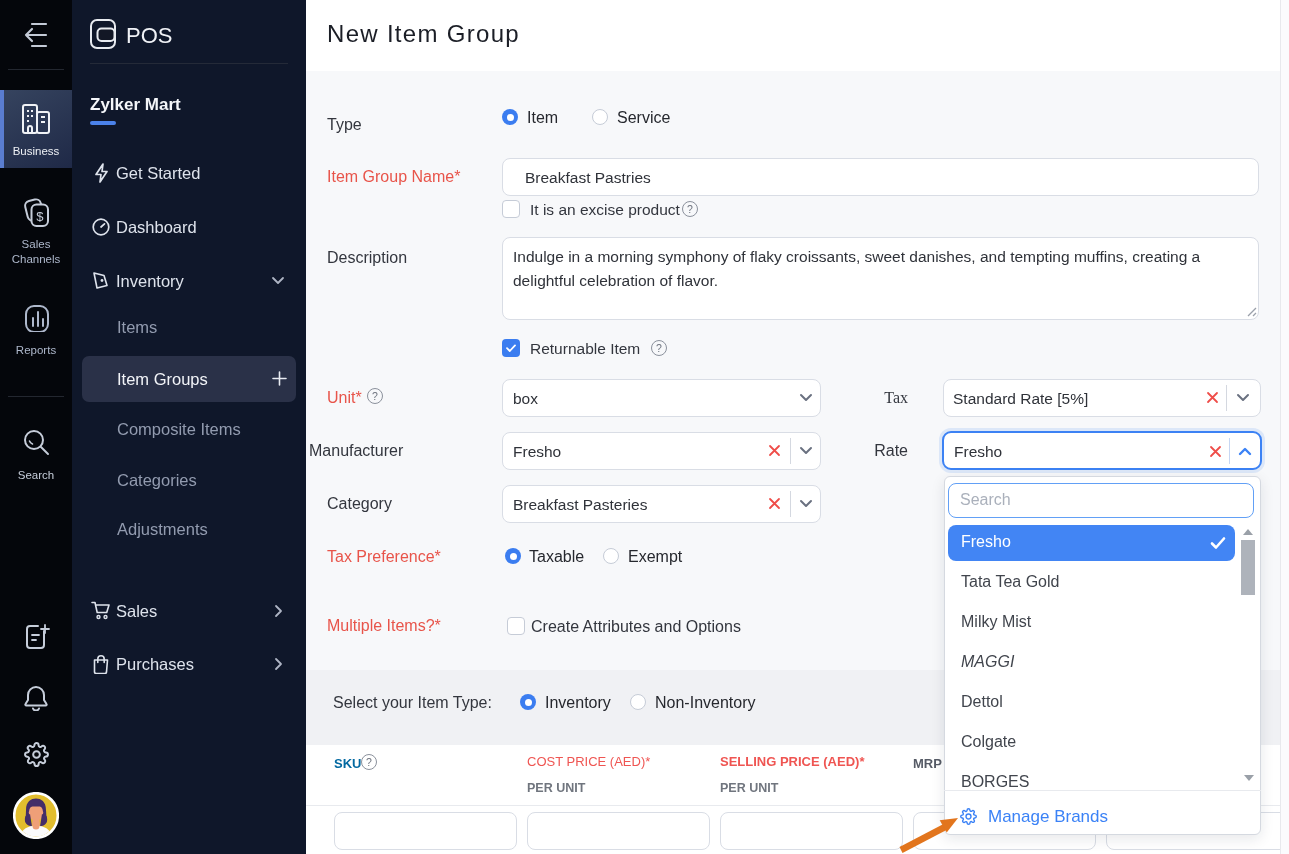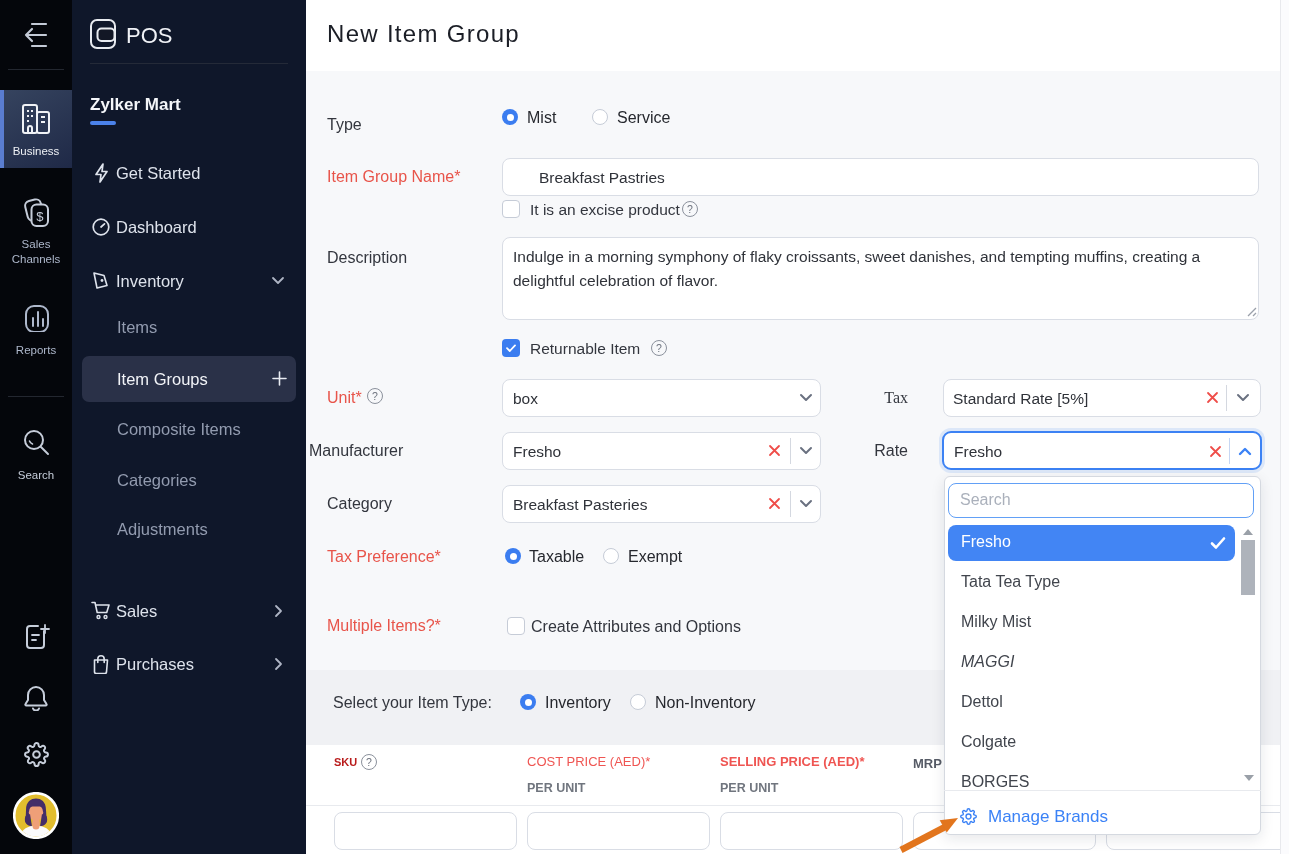--- a/index.html
+++ b/index.html
@@ -25,27 +25,27 @@
 <body>
 
 <div class="abs" style="left:306px; top:0; width:983px; height:71px; background:#ffffff;"></div>
 <div class="abs" style="left:306px; top:670px; width:983px; height:75px; background:#f0f1f4;"></div>
 <div class="abs" style="left:306px; top:745px; width:983px; height:109px; background:#ffffff;"></div>
 
 <div class="abs" style="left:327px; top:20px; font-size:24px; letter-spacing:1.3px; color:#1b1e26;">New Item Group</div>
 
 <div class="lbl" style="left:327px; top:116px;">Type</div>
 <div class="radio on" style="left:502px; top:109px;"></div>
-<div class="lbl" style="left:527px; top:109px; color:#26282e;">Mist</div>
+<div class="lbl" style="left:527px; top:109px; color:#26282e;">Item</div>
 <div class="radio off" style="left:592px; top:109px;"></div>
 <div class="lbl" style="left:617px; top:109px; color:#26282e;">Service</div>
 
 <div class="lbl red" style="left:327px; top:168px;">Item Group Name*</div>
 <div class="inp" style="left:502px; top:158px; width:757px; height:38px;"></div>
-<div class="sel-txt" style="left:539px; top:169px;text-align:center;">Breakfast Pastries</div>
+<div class="sel-txt" style="left:525px; top:169px;text-align:center;">Breakfast Pastries</div>
 <div class="cb off" style="left:502px; top:200px;"></div>
 <div class="lbl" style="left:530px; top:201px; font-size:15.5px;">It is an excise product</div>
 <div class="qcirc" style="left:682px; top:201px;">?</div>
 
 <div class="lbl" style="left:327px; top:249px;">Description</div>
 <div class="inp" style="left:502px; top:237px; width:757px; height:83px;"></div>
 <div class="sel-txt" style="left:513px; top:245px; width:720px; line-height:23.5px;">Indulge in a morning symphony of flaky croissants, sweet danishes, and tempting muffins, creating a delightful celebration of flavor.</div>
 <svg class="abs" style="left:1245px; top:305px;" width="13" height="13">
     <path d="M11 3 L3 11 M11 8 L8 11" stroke="#9aa0aa" stroke-width="1.3"></path>
   </svg>
@@ -118,21 +118,21 @@
 <div class="lbl red" style="left:327px; top:617px;">Multiple Items?*</div>
 <div class="cb off" style="left:507px; top:617px;"></div>
 <div class="lbl" style="left:531px; top:618px;">Create Attributes and Options</div>
 
 <div class="lbl" style="left:333px; top:694px;">Select your Item Type:</div>
 <div class="radio on" style="left:520px; top:694px;"></div>
 <div class="lbl" style="left:545px; top:694px; color:#26282e;">Inventory</div>
 <div class="radio off" style="left:630px; top:694px;"></div>
 <div class="lbl" style="left:655px; top:694px; color:#26282e;">Non-Inventory</div>
 
-<div class="abs" style="left:334px; top:756px; font-size:11px; font-weight:bold; color:#b91c1c;">SKU</div>
+<div class="abs" style="left:334px; top:756px; font-size:13px; font-weight:bold; color:#0369a1;">SKU</div>
 <div class="qcirc" style="left:361px; top:754px;">?</div>
 <div class="abs" style="left:527px; top:754px; font-size:13px; font-weight:normal; color:#ef5552;">COST PRICE (AED)*</div>
 <div class="abs" style="left:527px; top:781px; font-size:12.5px; font-weight:bold; color:#70757e;">PER UNIT</div>
 <div class="abs" style="left:720px; top:754px; font-size:13px; font-weight:bold; color:#ef5552;">SELLING PRICE (AED)*</div>
 <div class="abs" style="left:720px; top:781px; font-size:12.5px; font-weight:bold; color:#70757e;">PER UNIT</div>
 <div class="abs" style="left:913px; top:756px; font-size:13px; font-weight:bold; color:#565b66;">MRP</div>
 <div class="abs" style="left:306px; top:805px; width:983px; height:1px; background:#e8eaee;"></div>
 
 <div class="inp" style="left:334px; top:812px; width:183px; height:38px; border-radius:8px;"></div>
 <div class="inp" style="left:527px; top:812px; width:183px; height:38px; border-radius:8px;"></div>
@@ -150,21 +150,21 @@
   </svg>
 
 <svg class="abs" style="left:1242px; top:528px; z-index:42;" width="12" height="8">
     <path d="M1 7 L6 1 L11 7 Z" fill="#9aa0a8"></path>
   </svg>
 <div class="abs" style="left:1241px; top:540px; width:14px; height:55px; background:#aeb3bb; z-index:42;"></div>
 <svg class="abs" style="left:1243px; top:774px; z-index:42;" width="12" height="8">
     <path d="M1 1 L11 1 L6 7 Z" fill="#9aa0a8"></path>
   </svg>
 
-<div class="abs" style="left:961px; top:573px; font-size:16px; color:#41454d; z-index:42;">Tata Tea Type</div>
+<div class="abs" style="left:961px; top:573px; font-size:16px; color:#41454d; z-index:42;">Tata Tea Gold</div>
 <div class="abs" style="left:961px; top:613px; font-size:16px; color:#41454d; z-index:42;">Milky Mist</div>
 <div class="abs" style="left:961px; top:653px; font-size:16px; color:#41454d; z-index:42;font-style:italic;">MAGGI</div>
 <div class="abs" style="left:961px; top:693px; font-size:16px; color:#41454d; z-index:42;">Dettol</div>
 <div class="abs" style="left:961px; top:733px; font-size:16px; color:#41454d; z-index:42;">Colgate</div>
 <div class="abs" style="left:961px; top:773px; font-size:16px; color:#41454d; z-index:42;">BORGES</div>
 <div class="abs" style="left:944px; top:790px; width:317px; height:1px; background:#e8eaee; z-index:42;"></div>
 <svg class="abs" style="left:960px; top:808px; z-index:42;" width="17" height="17" viewBox="0 0 24 24">
     <path fill="none" stroke="#3b82f6" stroke-width="2" d="M12 15.5A3.5 3.5 0 1 0 12 8.5a3.5 3.5 0 0 0 0 7z"></path>
     <path fill="none" stroke="#3b82f6" stroke-width="2" stroke-linecap="round" stroke-linejoin="round" d="M19.4 15a1.65 1.65 0 0 0 .33 1.82l.06.06a2 2 0 1 1-2.83 2.83l-.06-.06a1.65 1.65 0 0 0-1.82-.33 1.65 1.65 0 0 0-1 1.51V21a2 2 0 1 1-4 0v-.09A1.65 1.65 0 0 0 9 19.4a1.65 1.65 0 0 0-1.82.33l-.06.06a2 2 0 1 1-2.83-2.83l.06-.06a1.65 1.65 0 0 0 .33-1.82 1.65 1.65 0 0 0-1.51-1H3a2 2 0 1 1 0-4h.09A1.65 1.65 0 0 0 4.6 9a1.65 1.65 0 0 0-.33-1.82l-.06-.06a2 2 0 1 1 2.83-2.83l.06.06a1.65 1.65 0 0 0 1.82.33H9a1.65 1.65 0 0 0 1-1.51V3a2 2 0 1 1 4 0v.09a1.65 1.65 0 0 0 1 1.51 1.65 1.65 0 0 0 1.82-.33l.06-.06a2 2 0 1 1 2.83 2.83l-.06.06a1.65 1.65 0 0 0-.33 1.82V9a1.65 1.65 0 0 0 1.51 1H21a2 2 0 1 1 0 4h-.09a1.65 1.65 0 0 0-1.51 1z"></path>
   </svg>

